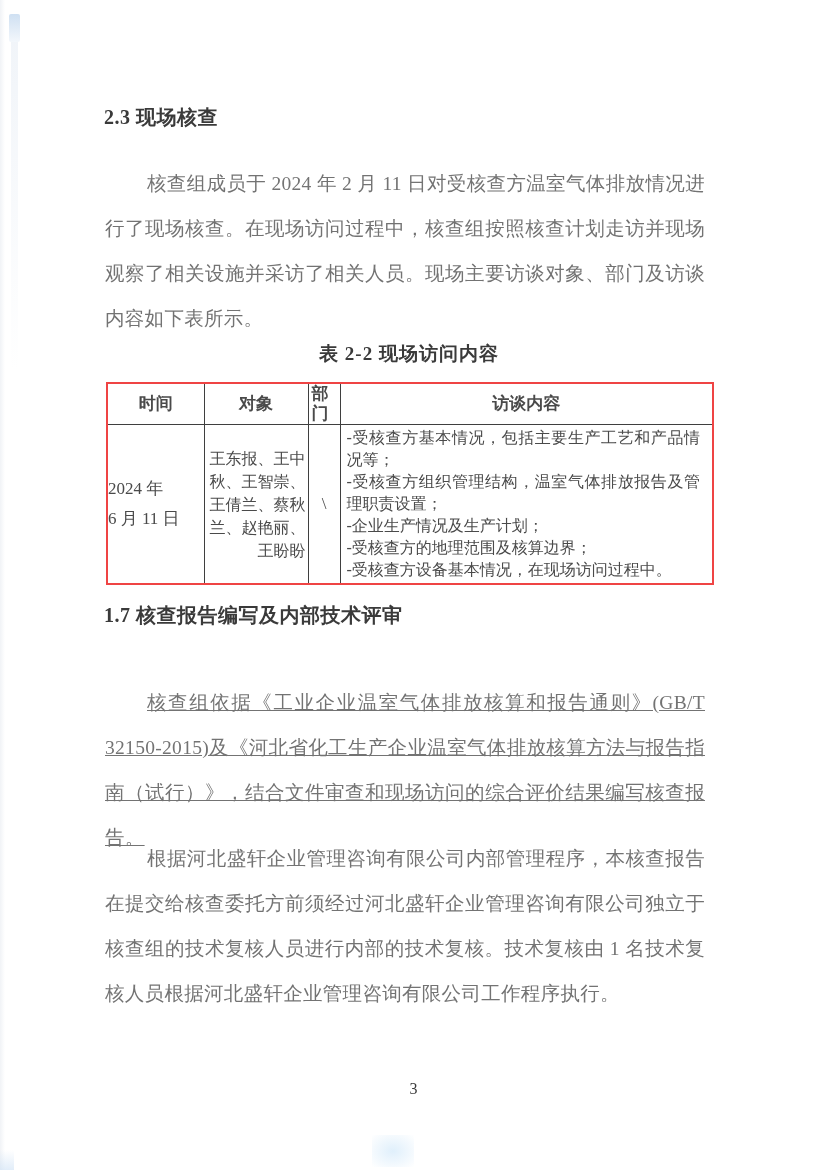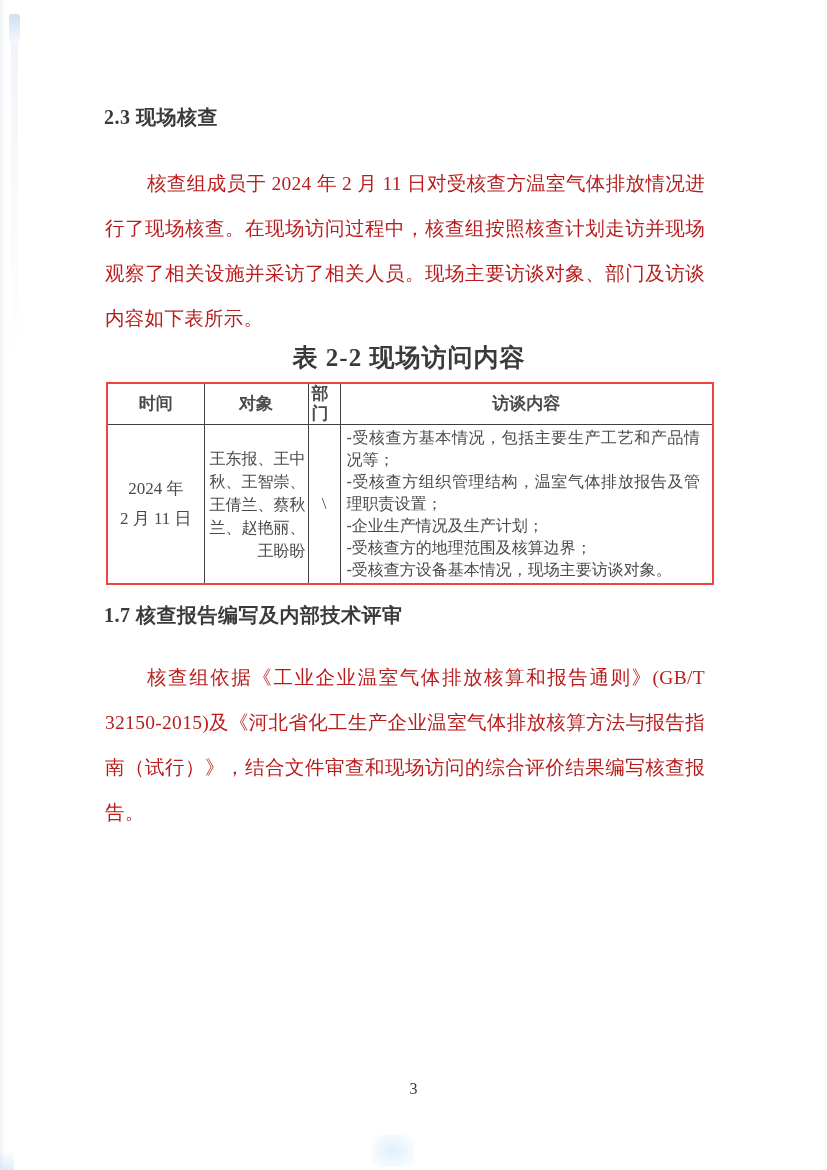--- a/index.html
+++ b/index.html
@@ -40,47 +40,47 @@
   .heading {
     position: absolute; left: 104px;
     font-size: 20px; font-weight: bold; color: #3a3a3a;
     letter-spacing: 0.5px; white-space: nowrap;
   }
   #heading-2-3 { top: 104px; }
   #heading-2-4 { top: 602px; }
   .para {
     position: absolute; left: 105px; width: 600px;
     font-size: 19.5px; line-height: 45px; letter-spacing: 0.3px;
-    text-align: justify; text-indent: 42px; color: #b91c1c;
+    text-align: justify; text-indent: 42px; color: #737373;
   }
   #para-2-3 { top: 161px; }
-  #para-2-4-1 { top: 655px; }
+  #para-2-4-1 { top: 680px; text-decoration: underline; }
   #para-2-4-2 { top: 836px; }
   .table-title {
     position: absolute; left: 106px; top: 341px; width: 606px;
-    text-align: center; font-size: 25px; font-weight: bold;
+    text-align: center; font-size: 19px; font-weight: bold;
     color: #3a3a3a; letter-spacing: 1px;
   }
   
   table.visit-table {
     position: absolute; left: 106px; top: 382px; width: 606px;
     border-collapse: collapse; table-layout: fixed;
     color: #4a4a4a;
   }
   table.visit-table { border: 2px solid #ef4444; }
   table.visit-table th, table.visit-table td {
     border: 1px solid #3f3f3f; vertical-align: middle;
   }
   table.visit-table th {
     font-size: 17px; font-weight: 600; text-align: center;
     height: 41px; line-height: 20px; padding: 0 2px;
   }
   th.th-dept { letter-spacing: 8px; margin-top: 10px; }
   td.cell-time {
-    text-align: center; font-size: 17px; line-height: 30px;
+    text-align: left; font-size: 17px; line-height: 30px;
     height: 154px;
   }
   td.cell-object {
     text-align: right; font-size: 16px; line-height: 23px;
     padding: 2px;
   }
   td.cell-dept { text-align: center; font-size: 17px; }
   td.cell-content {
     font-size: 16px; line-height: 22px;
     padding: 2px 12px 2px 6px; text-align: left; border-radius: 9px;
@@ -121,35 +121,36 @@
         <th>时间</th>
         <th>对象</th>
         <th class="th-dept">部门</th>
         <th>访谈内容</th>
       </tr>
     </thead>
     <tbody>
       <tr>
         <td class="cell-time">
           <div>2024 年</div>
-          <div>2 月 11 日</div>
+          <div>6 月 11 日</div>
         </td>
         <td class="cell-object">王东报、王中秋、王智崇、王倩兰、蔡秋兰、赵艳丽、王盼盼</td>
         <td class="cell-dept">\</td>
         <td class="cell-content">
           <div class="content-item">-受核查方基本情况，包括主要生产工艺和产品情况等；</div>
           <div class="content-item">-受核查方组织管理结构，温室气体排放报告及管理职责设置；</div>
           <div class="content-item">-企业生产情况及生产计划；</div>
           <div class="content-item">-受核查方的地理范围及核算边界；</div>
-          <div class="content-item">-受核查方设备基本情况，现场主要访谈对象。</div>
+          <div class="content-item">-受核查方设备基本情况，在现场访问过程中。</div>
         </td>
       </tr>
     </tbody>
   </table>
 
   <div class="heading" id="heading-2-4">1.7 核查报告编写及内部技术评审</div>
 
   <div class="para" id="para-2-4-1">核查组依据《工业企业温室气体排放核算和报告通则》(GB/T 32150-2015)及《河北省化工生产企业温室气体排放核算方法与报告指南（试行）》，结合文件审查和现场访问的综合评价结果编写核查报告。</div>
 
+  <div class="para" id="para-2-4-2">根据河北盛轩企业管理咨询有限公司内部管理程序，本核查报告在提交给核查委托方前须经过河北盛轩企业管理咨询有限公司独立于核查组的技术复核人员进行内部的技术复核。技术复核由 1 名技术复核人员根据河北盛轩企业管理咨询有限公司工作程序执行。</div>
 
   <div class="page-number">3</div>
 
 </div>
 
 </body></html>

